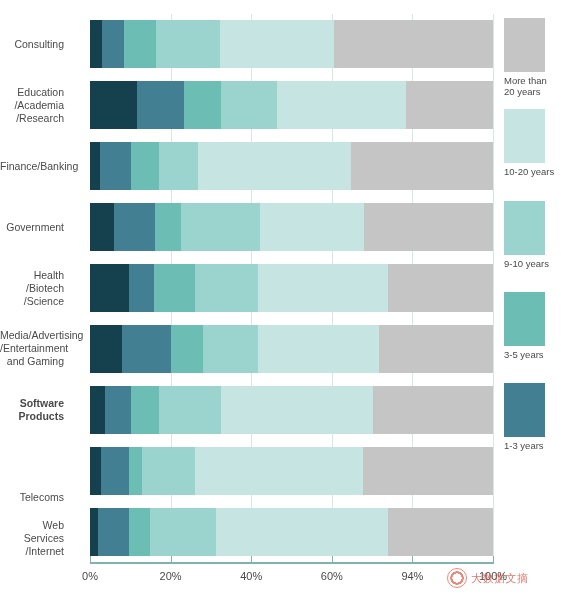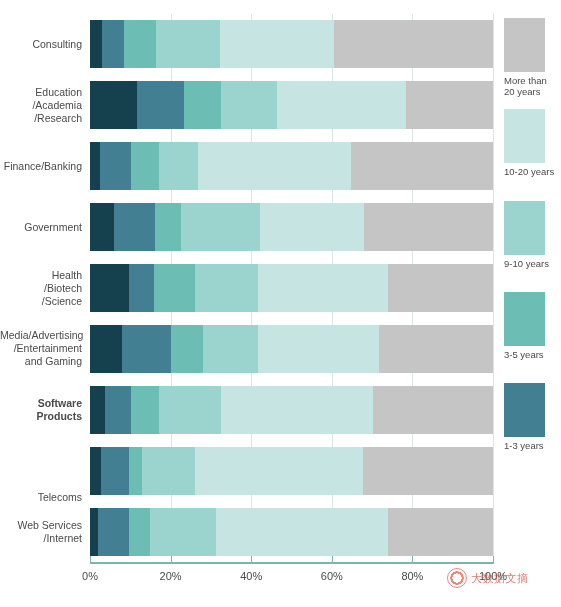--- a/index.html
+++ b/index.html
@@ -36,21 +36,21 @@
     color:#4a4a4a;
     white-space:pre-line;
   }
   .labels-col{
     position:absolute;
     left:0; top:14px;
     width:82px; height:548px;
   }
   .labels-col .cat-label{
     position:absolute;
-    left:0; width:82px; right:auto;
+    left:0; width:64px; right:auto;
   }
 
   
   .axis{
     position:absolute;
     left:90px; top:562px;
     width:403px; height:2px;
     background:#7fb3ac;
   }
   .tick{
@@ -215,21 +215,21 @@
   <div class="axis">
       <div class="tick" style="left: 0px;"></div>
       <div class="tick-label" style="left: 0px;">0%</div>
       <div class="tick" style="left: 80.6px;"></div>
       <div class="tick-label" style="left: 80.6px;">20%</div>
       <div class="tick" style="left: 161.2px;"></div>
       <div class="tick-label" style="left: 161.2px;">40%</div>
       <div class="tick" style="left: 241.8px;"></div>
       <div class="tick-label" style="left: 241.8px;">60%</div>
       <div class="tick" style="left: 322.4px;"></div>
-      <div class="tick-label" style="left: 322.4px;">80%</div>
+      <div class="tick-label" style="left: 322.4px;">94%</div>
       <div class="tick" style="left: 403px;"></div>
       <div class="tick-label" style="left: 403px;">100%</div>
     </div>
 
   <div class="legend">
       <div class="legend-item" style="top: 4px;">
         <span class="legend-swatch" style="background: rgb(197, 197, 197);"></span>
         <span class="legend-text">More than
 20 years</span>
       </div>

